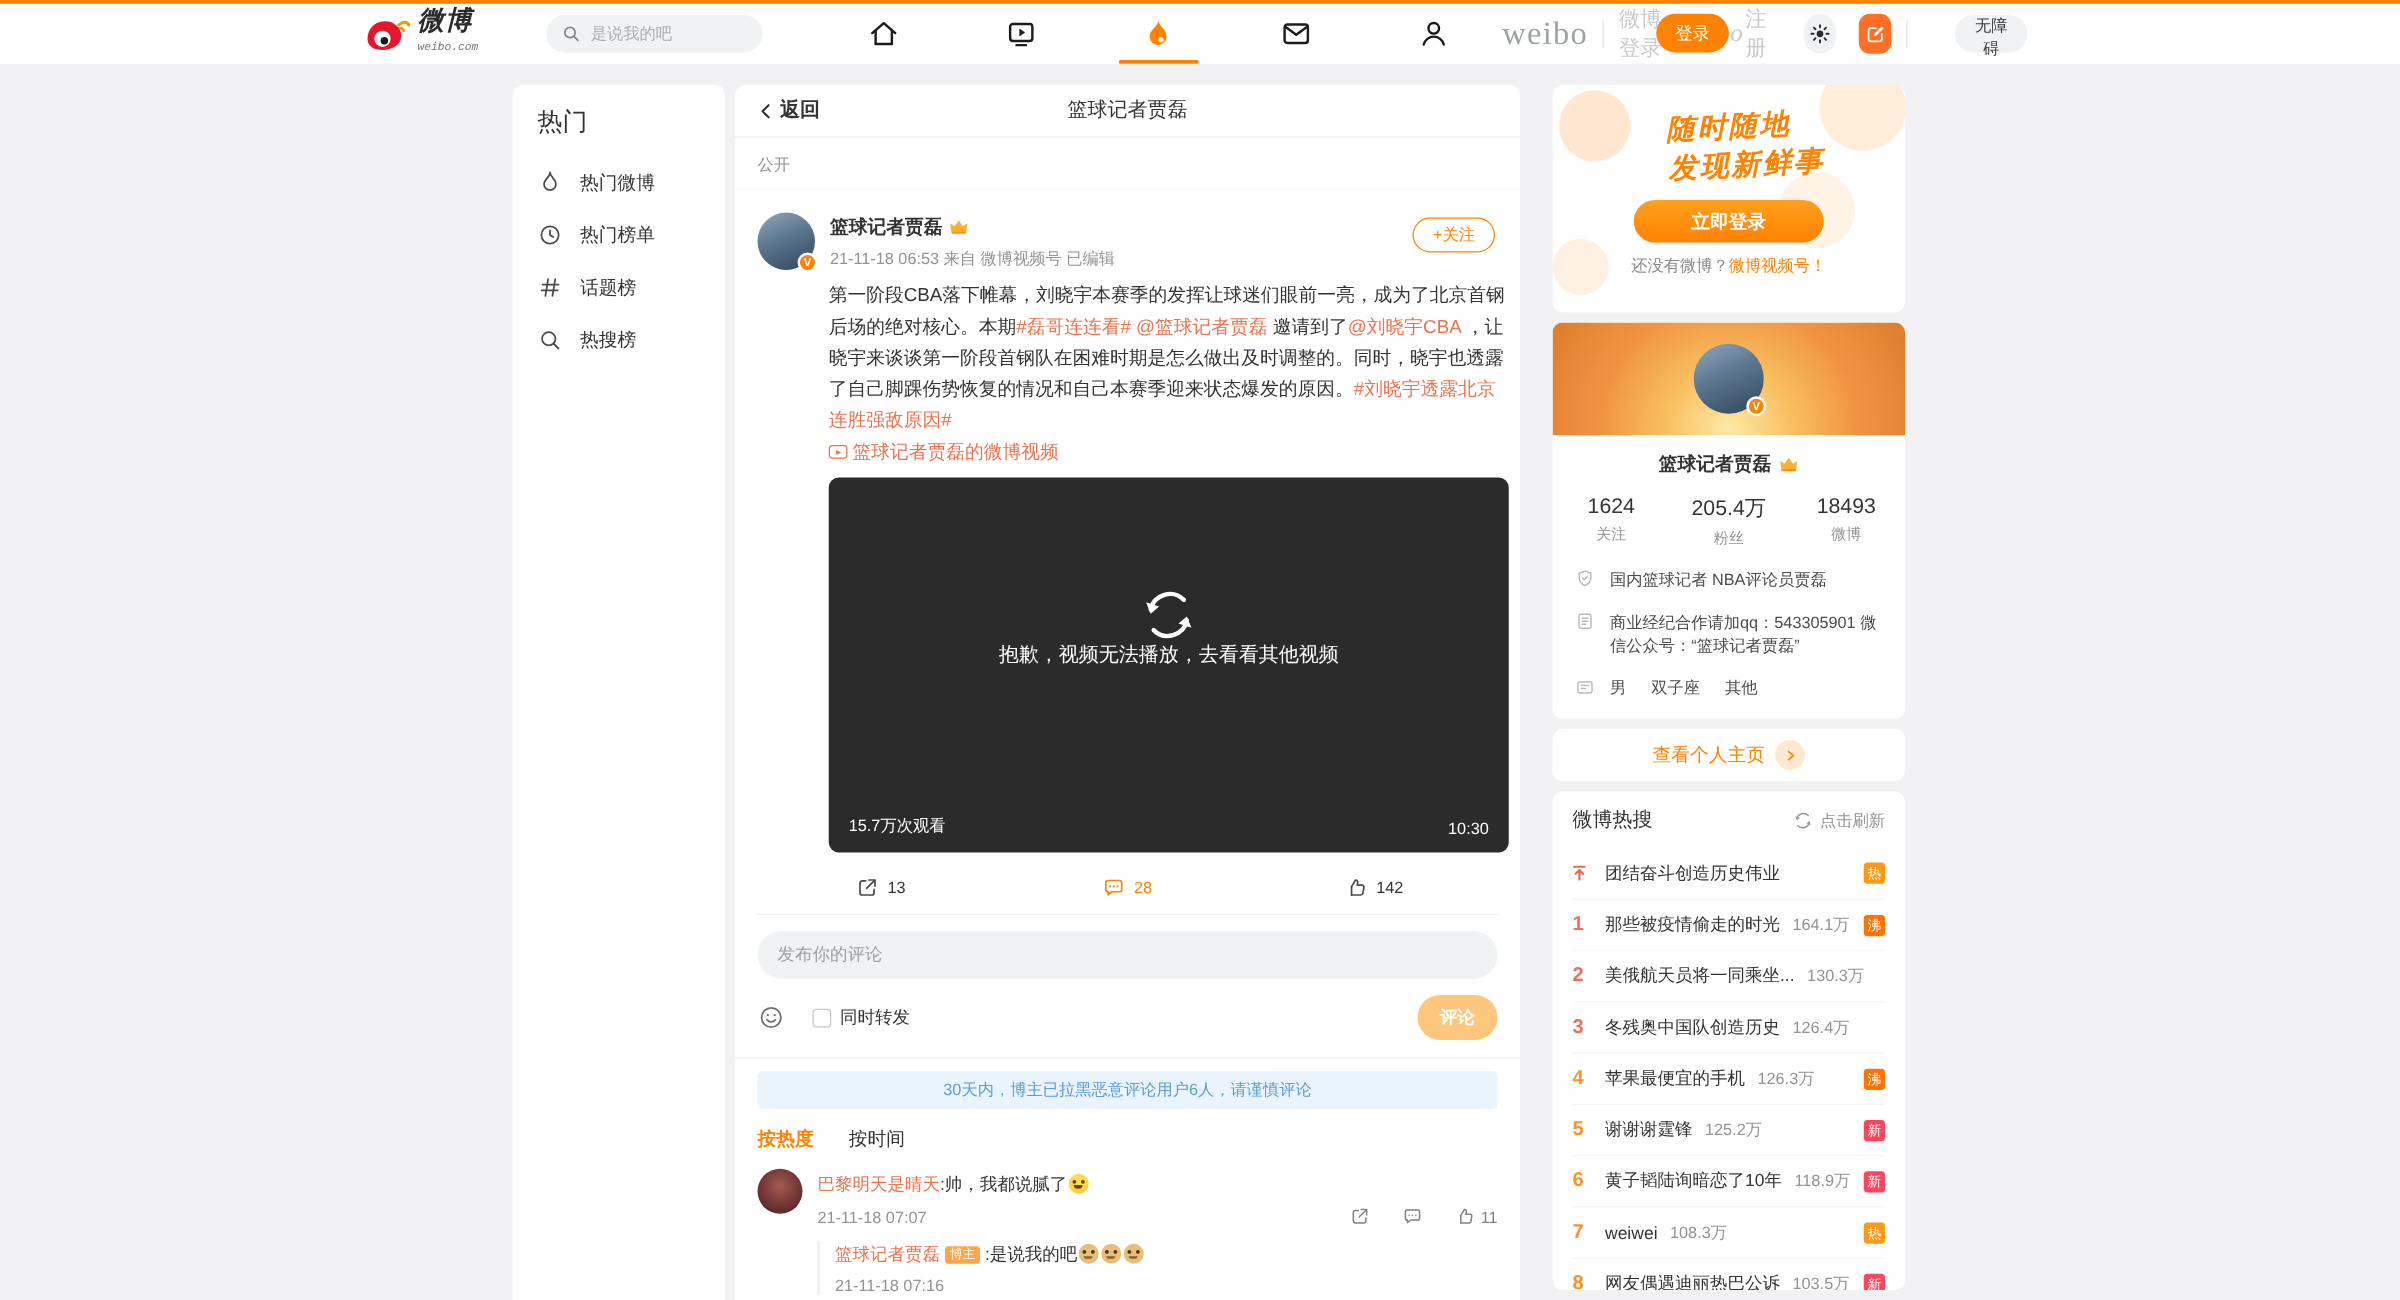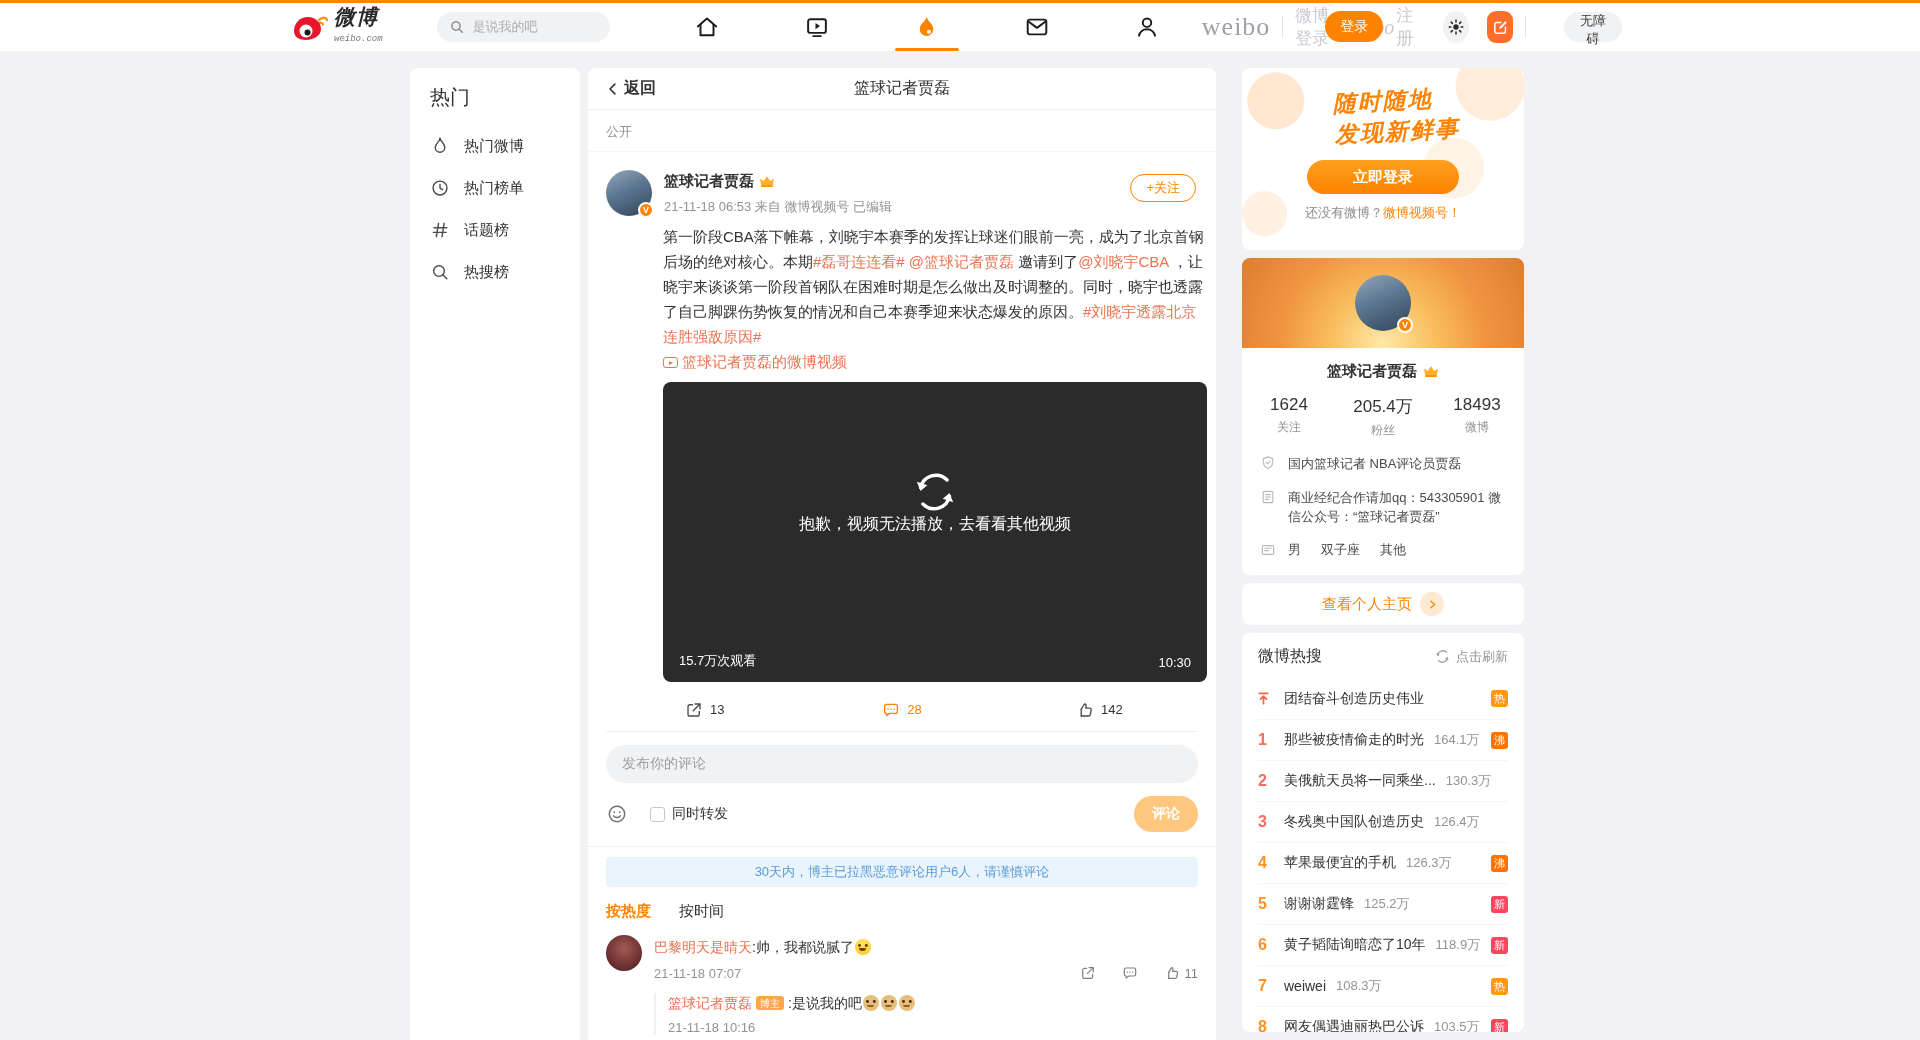--- a/index.html
+++ b/index.html
@@ -466,21 +466,21 @@
                 <span>11</span>
               </span>
             </div>
           </div>
 
           <div class="replies">
             <div class="reply">
               <div class="r-line">
                 <span class="cuser">篮球记者贾磊</span><span class="bz">博主</span><span class="ctext">:是说我的吧</span><span><span class="emoji e-doge"></span><span class="emoji e-doge"></span><span class="emoji e-doge"></span></span>
               </div>
-              <div class="r-time">21-11-18 10:16</div>
+              <div class="r-time">21-11-18 07:16</div>
             </div>
 
           </div>
         </div>
       </div>
     </section>
   </main>
 
   <aside class="right-col">
 

